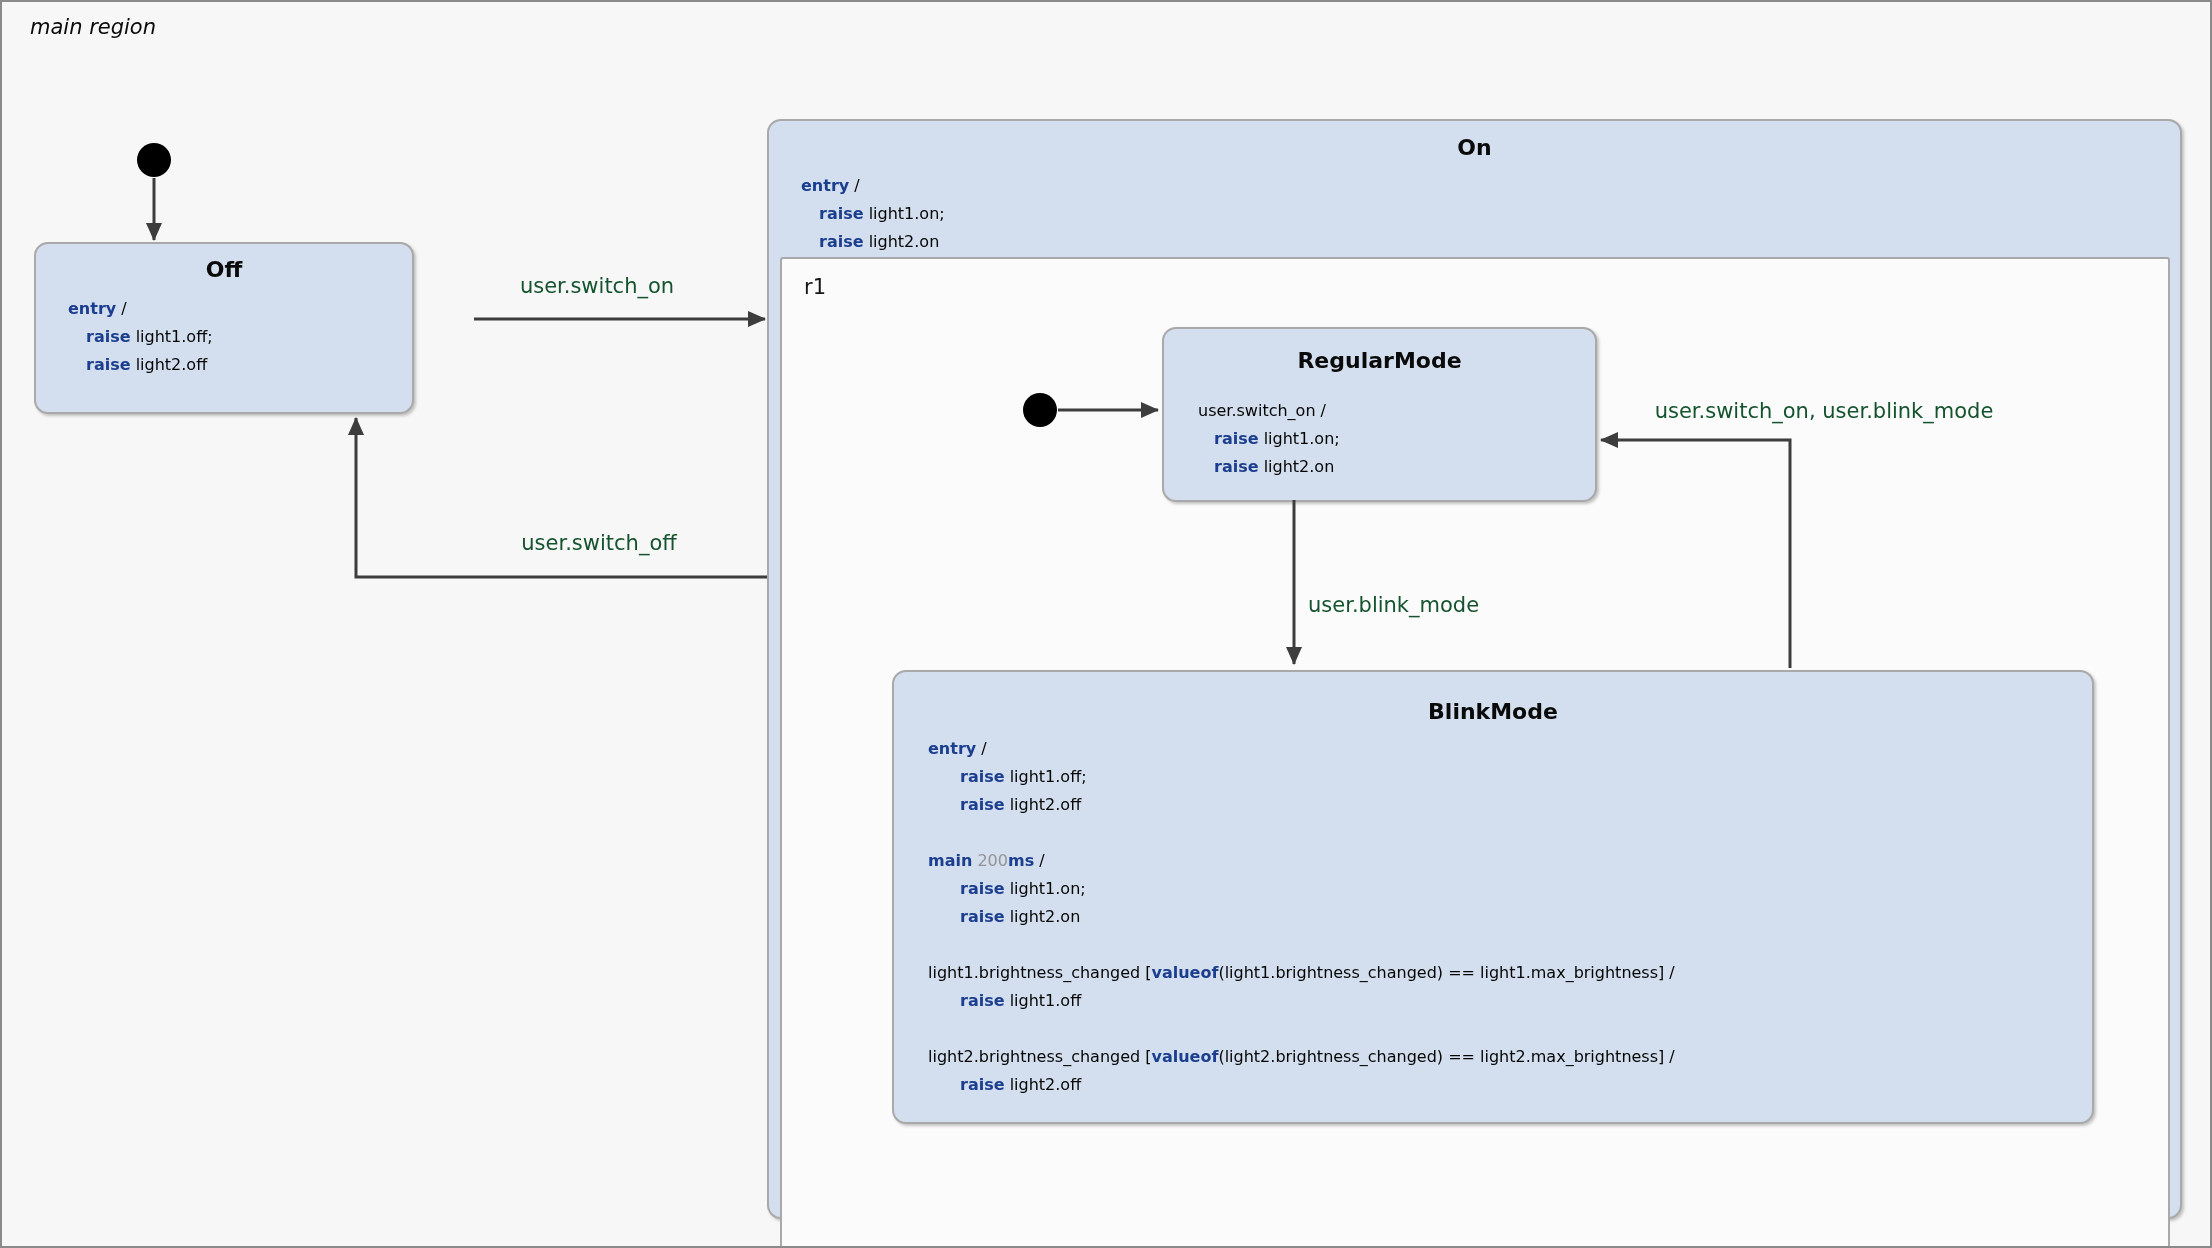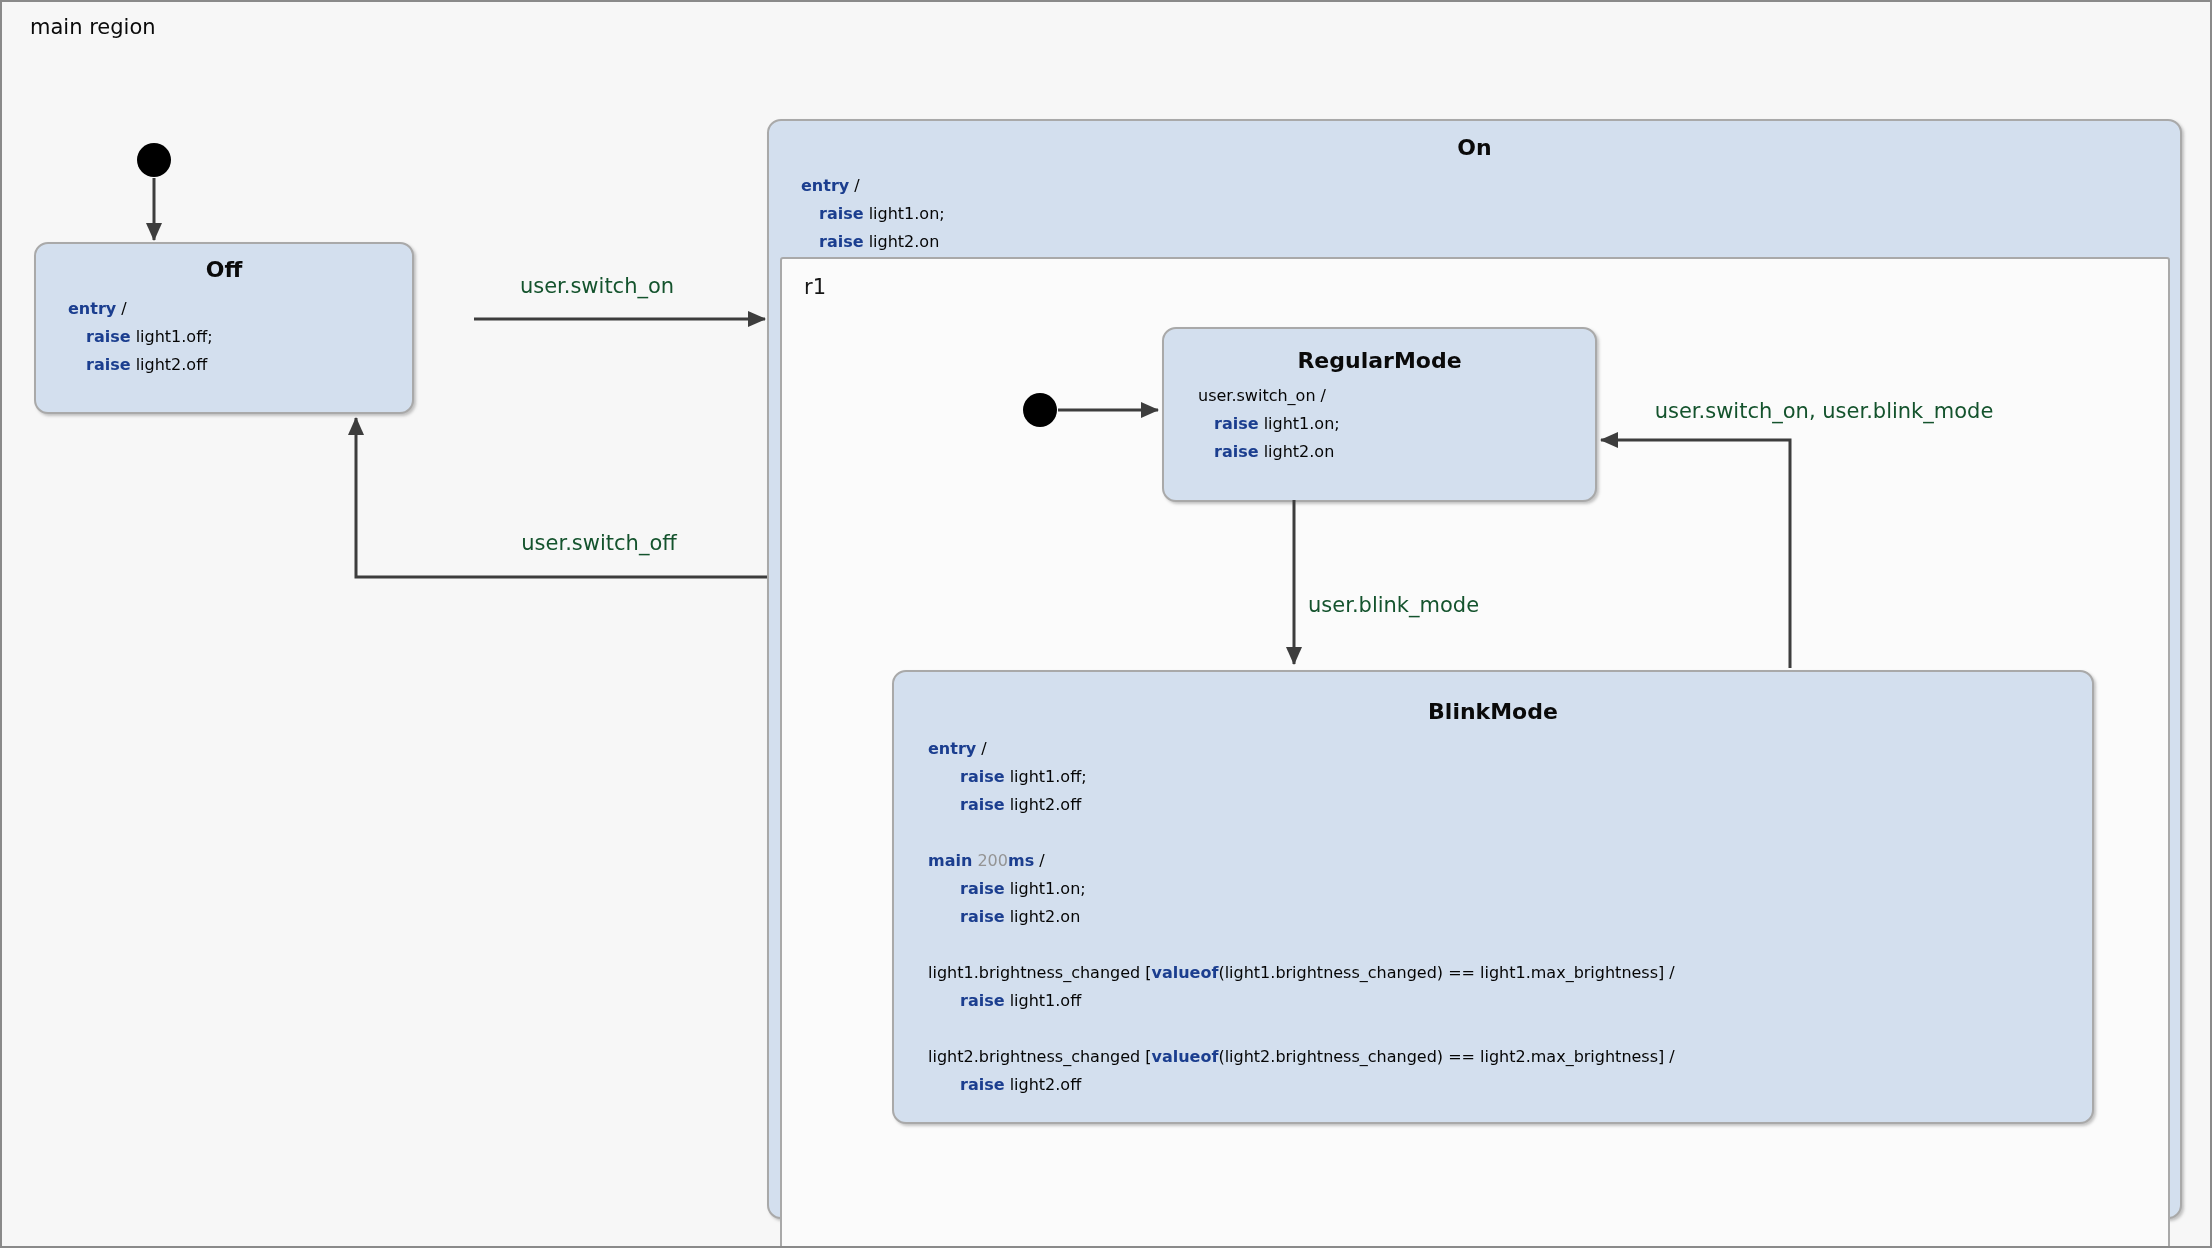--- a/index.html
+++ b/index.html
@@ -7,21 +7,21 @@
     position:relative; width:2212px; height:1248px;
     box-sizing:border-box;
     background:var(--canvas-bg,#f7f7f7);
     border:2px solid var(--canvas-border,#8a8a8a);
     font-family:"DejaVu Sans","Liberation Sans",sans-serif;
     color:#000;
     overflow:hidden;
   }
   .region-label {
     position:absolute; left:28px; top:12px;
-    font-size:21px; line-height:26px; color:#0a0a0a;
+    font-size:21px; line-height:26px; color:#0a0a0a;font-style:italic;
   }
   .state {
     position:absolute; box-sizing:border-box;
     background:var(--state-fill,#d3dfee);
     border:2px solid var(--state-border,#a9a9a9);
     border-radius:14px;
     box-shadow:2px 2px 3px rgba(90,90,90,0.35);
   }
   .state-title {
     text-align:center; font-weight:bold;
@@ -49,21 +49,21 @@
     border:2px solid var(--region-border,#a9a9a9);
     border-radius:3px 3px 10px 10px;
   }
   .region-inner-label {
     position:absolute; left:22px; top:16px;
     font-size:21px; color:#161616;
   }
 
   .state-regular { left:380px; top:68px;  width:435px;  height:175px; z-index:3; }
   .state-regular .state-title { padding-top:18px; }
-  .state-regular .state-body  { margin-top:7px; padding-left:34px; }
+  .state-regular .state-body  { margin-top:22px; padding-left:34px; }
 
   .state-blink   { left:110px; top:411px; width:1202px; height:454px; z-index:3; }
   .state-blink .state-title { padding-top:15px;margin-top:11px; }
   .state-blink .state-body  { margin-top:9px; padding-left:34px; }
 
   svg.edges { position:absolute; left:0; top:0; z-index:6; }
   svg.edges path { fill:none; stroke:var(--arrow,#3d3d3d); stroke-width:3px; }
   svg.edges circle { fill:#000; }
 
   .edge-label {

